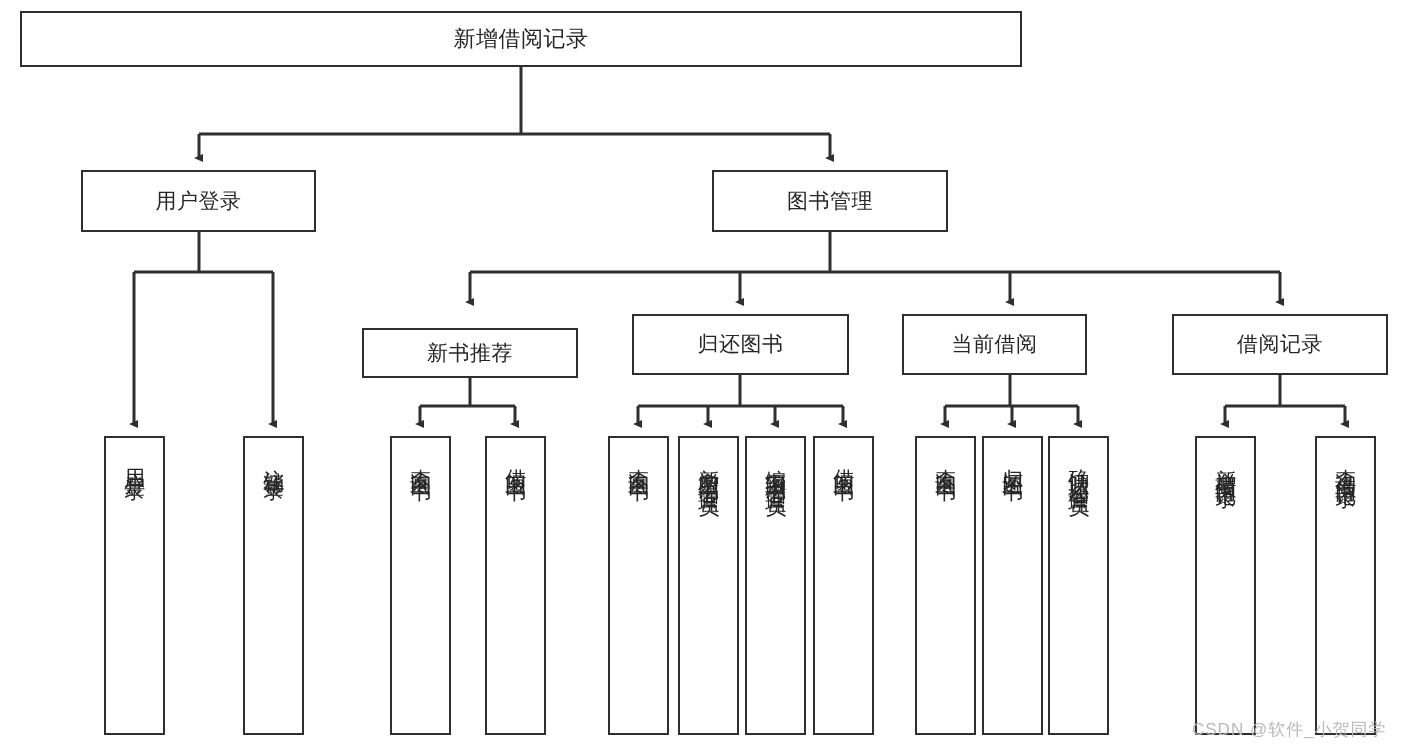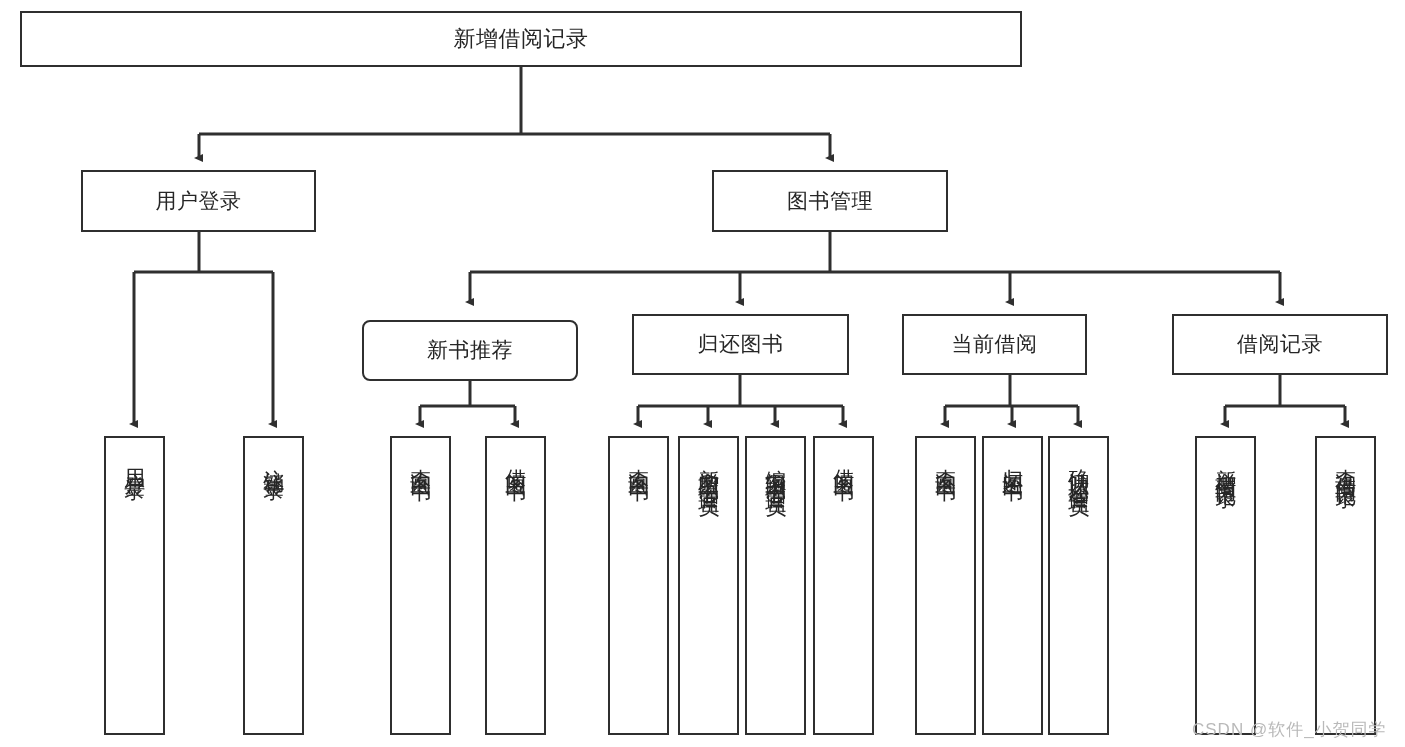--- a/index.html
+++ b/index.html
@@ -126,21 +126,21 @@
     <span class="label">新增借阅记录</span>
   </div>
 
   <div class="node" style="left:81px; top:170px; width:235px; height:62px;">
     <span class="label">用户登录</span>
   </div>
   <div class="node" style="left:712px; top:170px; width:236px; height:62px;">
     <span class="label">图书管理</span>
   </div>
 
-  <div class="node" style="left:362px; top:320px; width:216px; height:61px;border-radius:8px;">
+  <div class="node" style="left:362px; top:328px; width:216px; height:50px;">
     <span class="label">新书推荐</span>
   </div>
   <div class="node" style="left:632px; top:314px; width:217px; height:61px;">
     <span class="label">归还图书</span>
   </div>
   <div class="node" style="left:902px; top:314px; width:185px; height:61px;">
     <span class="label">当前借阅</span>
   </div>
   <div class="node" style="left:1172px; top:314px; width:216px; height:61px;">
     <span class="label">借阅记录</span>

